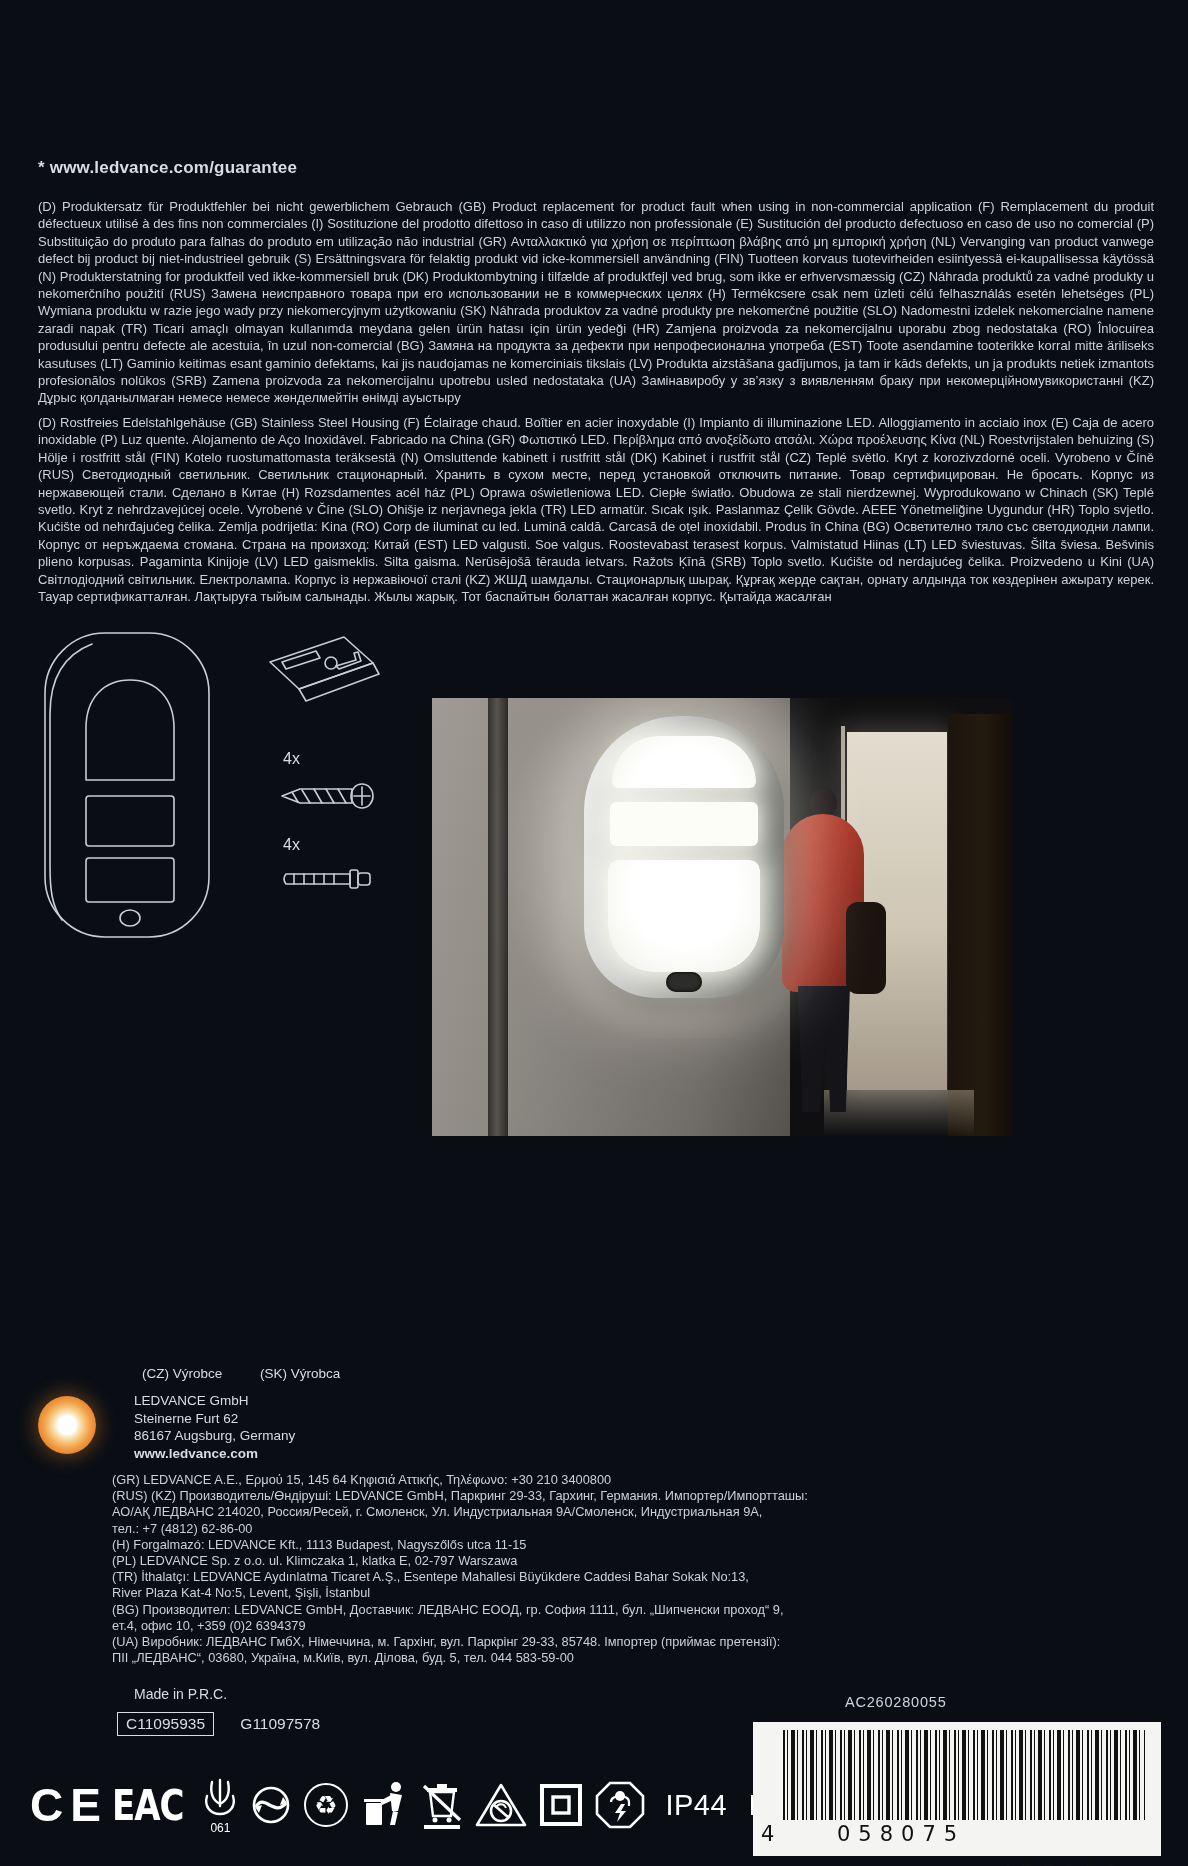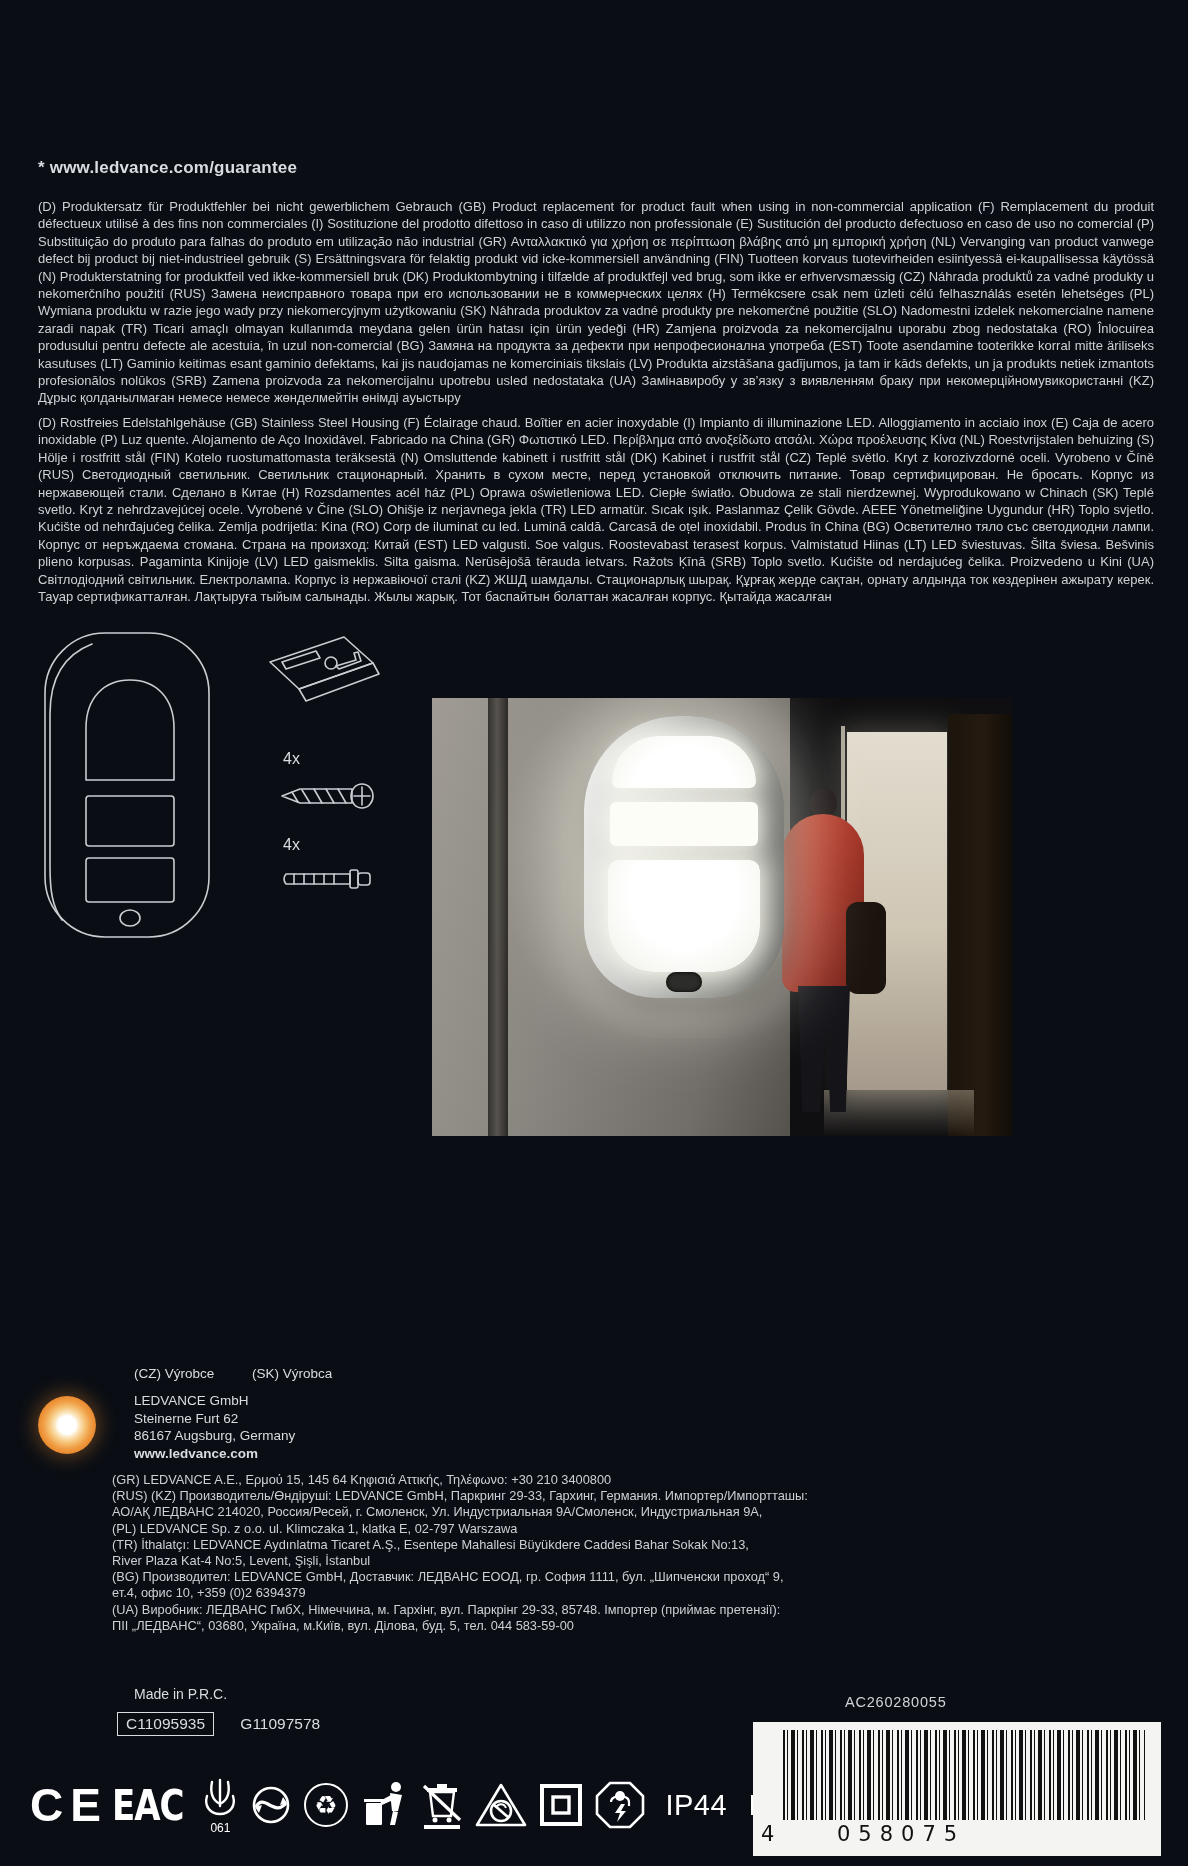--- a/index.html
+++ b/index.html
@@ -49,21 +49,21 @@
     background:#fdfdf8;box-shadow:0 0 20px 5px rgba(255,255,245,.8);}
   .lampP .panel{position:absolute;left:24px;right:24px;top:144px;height:112px;border-radius:10px 10px 46px 46px;
     background:radial-gradient(circle at 50% 30%,#ffffff 50%,#efefe6 100%);box-shadow:0 0 26px 8px rgba(255,255,245,.85);}
   .lampP .sensor{position:absolute;left:50%;bottom:6px;width:36px;height:20px;margin-left:-18px;border-radius:10px;
     background:#2c2c2a;box-shadow:inset 0 0 4px #000;}
 
   
   .warmdot{left:38px;top:1396px;width:58px;height:58px;border-radius:50%;
     background:radial-gradient(circle,#ffffff 0 22%,#fbe7c0 30%,#f6c276 44%,#f09d44 58%,#e8862c 72%,#e07c24 86%,#d8731f 100%);
     box-shadow:0 0 18px 4px rgba(232,134,44,.35);}
-  .mfrlabels{left:134px;top:1366px;font-size:13.5px;}
+  .mfrlabels{left:142px;top:1366px;font-size:13.5px;}
   .mfrlabels span{margin-right:34px;}
   .addr{left:134px;top:1392px;font-size:13.5px;line-height:17.6px;}
   .addr .web{font-weight:bold;}
   .legal{left:112px;top:1472px;font-size:12.8px;line-height:16.2px;color:#ccd1d6;}
   .madein{left:134px;top:1686px;font-size:14px;}
   .codes{left:117px;top:1712px;font-size:15.5px;}
   .codes .boxed{display:inline-block;border:1.5px solid #d9dde1;padding:2px 8px;}
   .codes .plain{margin-left:22px;}
 
   
@@ -158,20 +158,22 @@
   <div>LEDVANCE GmbH</div>
   <div>Steinerne Furt 62</div>
   <div>86167 Augsburg, Germany</div>
   <div class="web">www.ledvance.com</div>
 </div>
 
 <div class="abs legal">
   <div>(GR) LEDVANCE A.E., Ερμού 15, 145 64 Κηφισιά Αττικής, Τηλέφωνο: +30 210 3400800</div>
   <div>(RUS) (KZ) Производитель/Өндіруші: LEDVANCE GmbH, Паркринг 29-33, Гархинг, Германия. Импортер/Импортташы:</div>
   <div>АО/АҚ ЛЕДВАНС 214020, Россия/Ресей, г. Смоленск, Ул. Индустриальная 9А/Смоленск, Индустриальная 9А,</div>
+  <div>тел.: +7 (4812) 62-86-00</div>
+  <div>(H) Forgalmazó: LEDVANCE Kft., 1113 Budapest, Nagyszőlős utca 11-15</div>
   <div>(PL) LEDVANCE Sp. z o.o. ul. Klimczaka 1, klatka E, 02-797 Warszawa</div>
   <div>(TR) İthalatçı: LEDVANCE Aydınlatma Ticaret A.Ş., Esentepe Mahallesi Büyükdere Caddesi Bahar Sokak No:13,</div>
   <div>River Plaza Kat-4 No:5, Levent, Şişli, İstanbul</div>
   <div>(BG) Производител: LEDVANCE GmbH, Доставчик: ЛЕДВАНС ЕООД, гр. София 1111, бул. „Шипченски проход“ 9,</div>
   <div>ет.4, офис 10, +359 (0)2 6394379</div>
   <div>(UA) Виробник: ЛЕДВАНС ГмбХ, Німеччина, м. Гархінг, вул. Паркрінг 29-33, 85748. Імпортер (приймає претензії):</div>
   <div>ПІІ „ЛЕДВАНС“, 03680, Україна, м.Київ, вул. Ділова, буд. 5, тел. 044 583-59-00</div>
 </div>
 
 <div class="abs madein">Made in P.R.C.</div>

